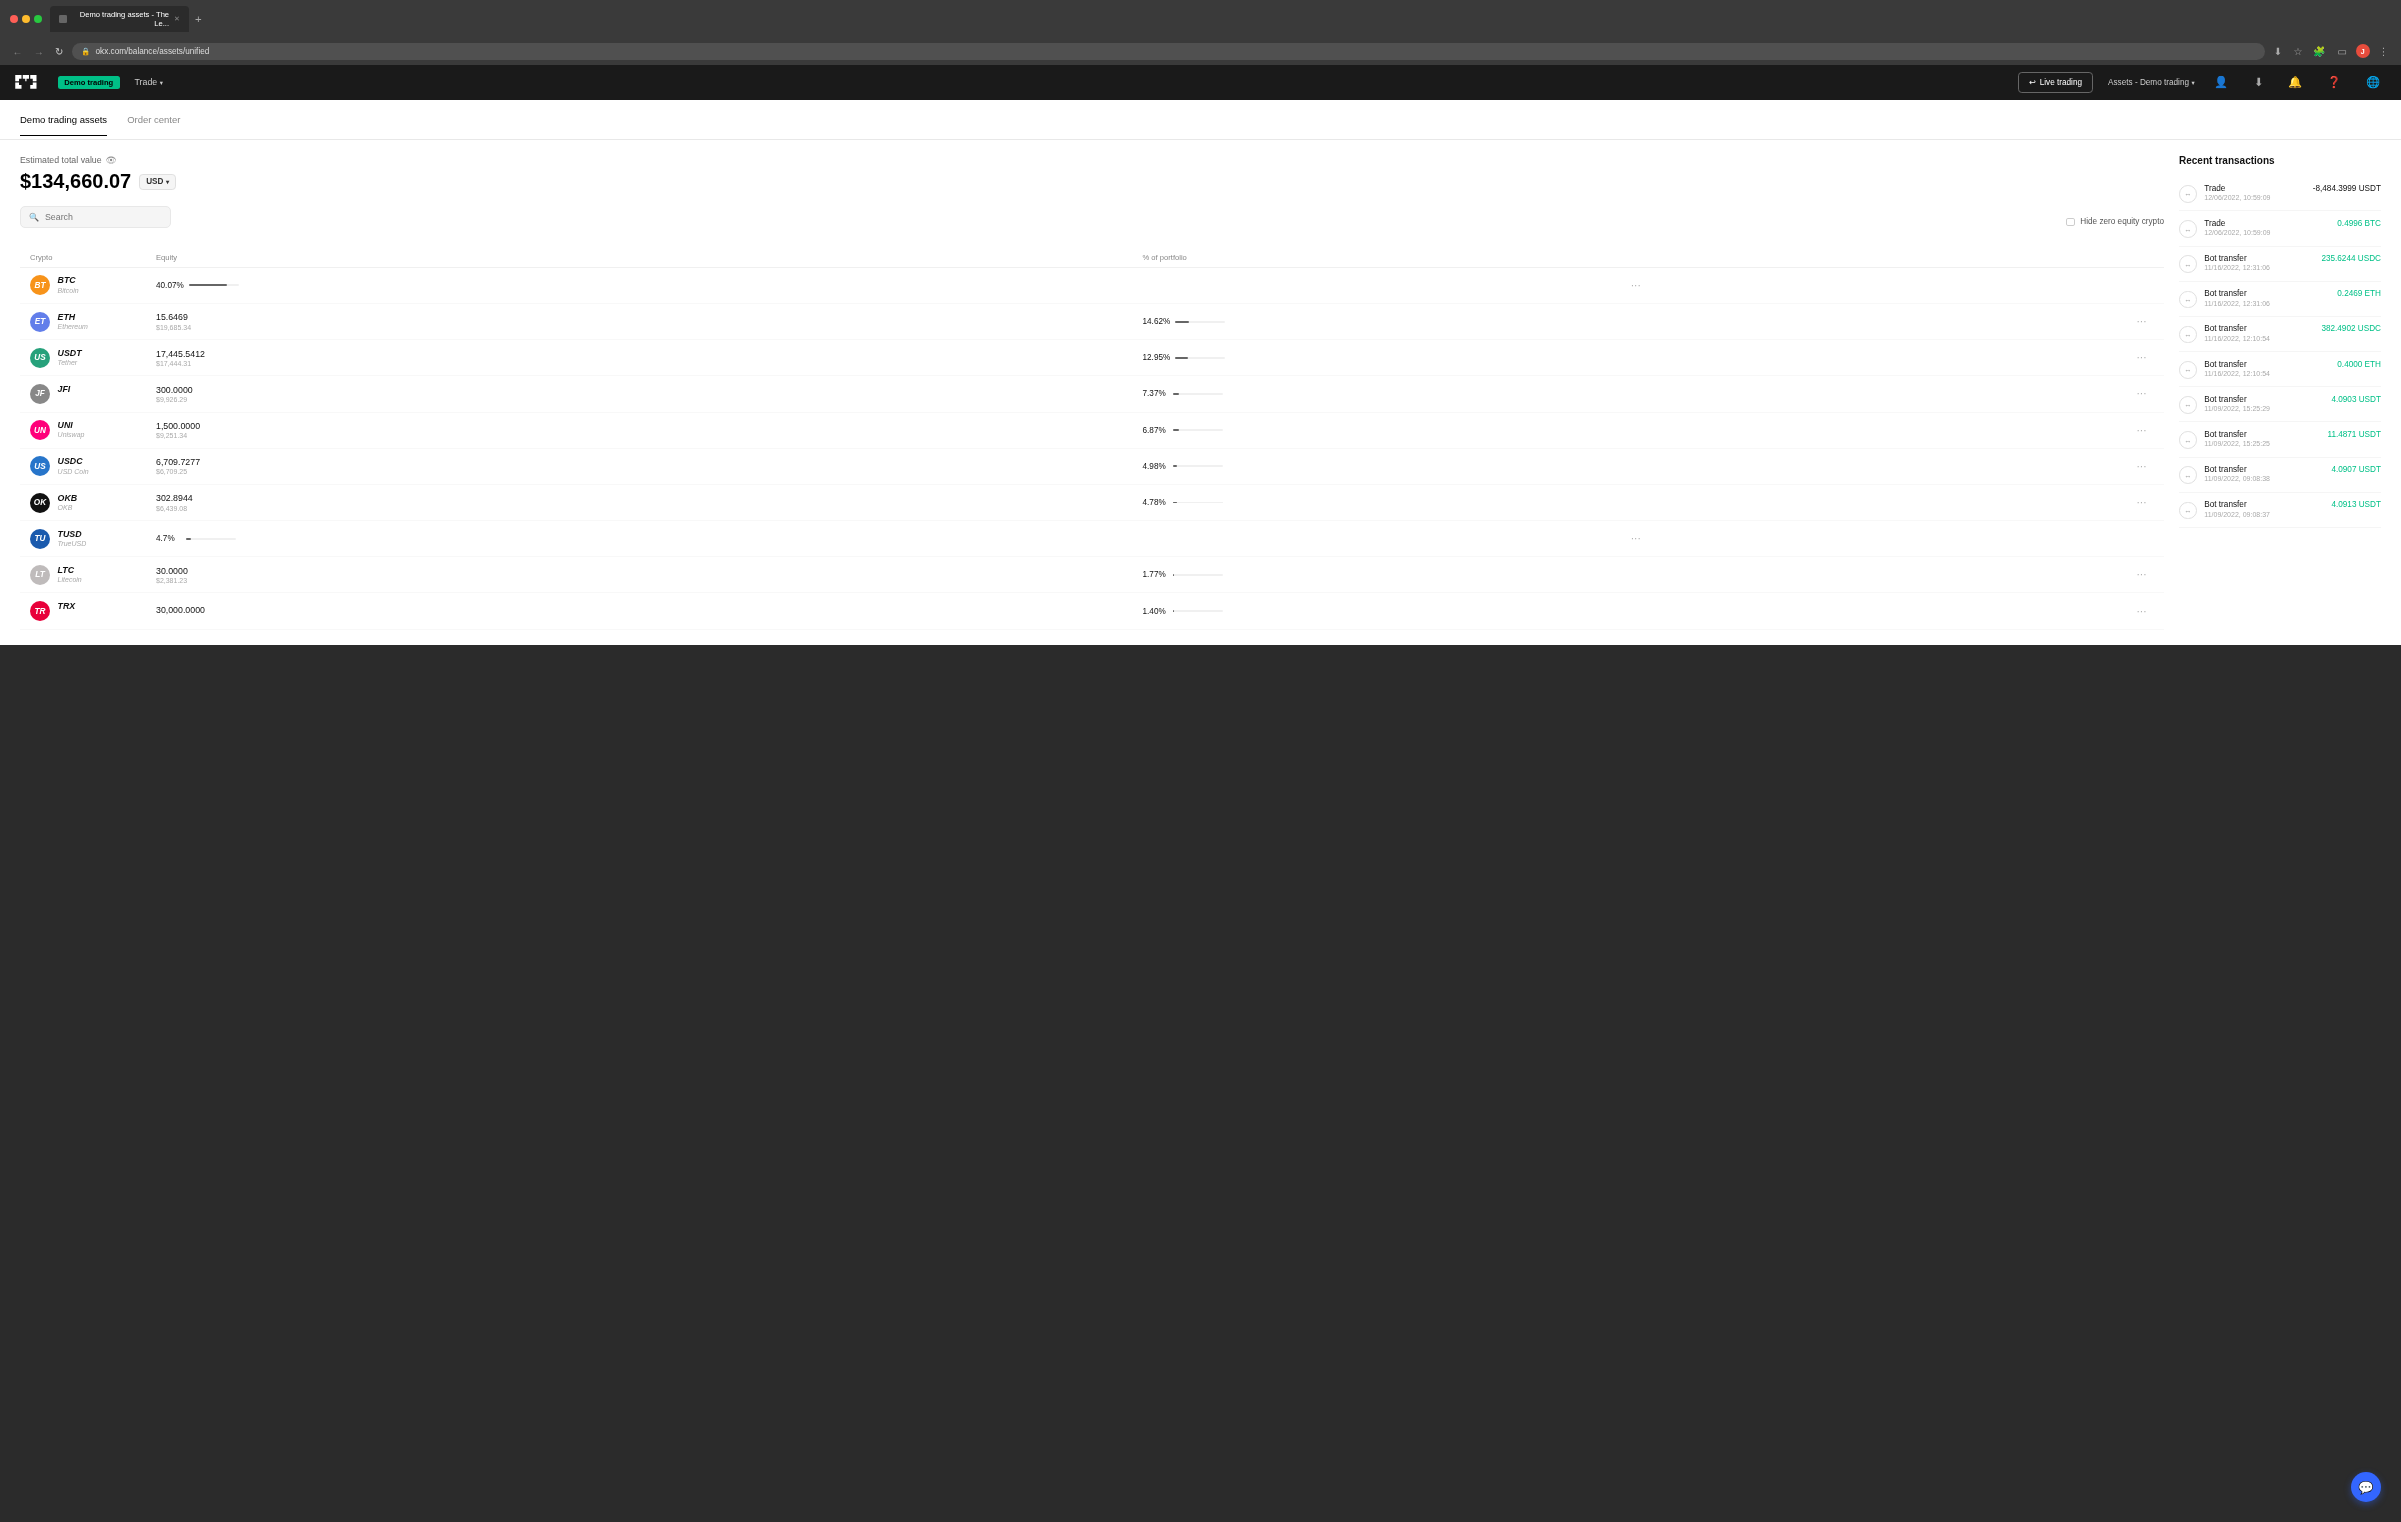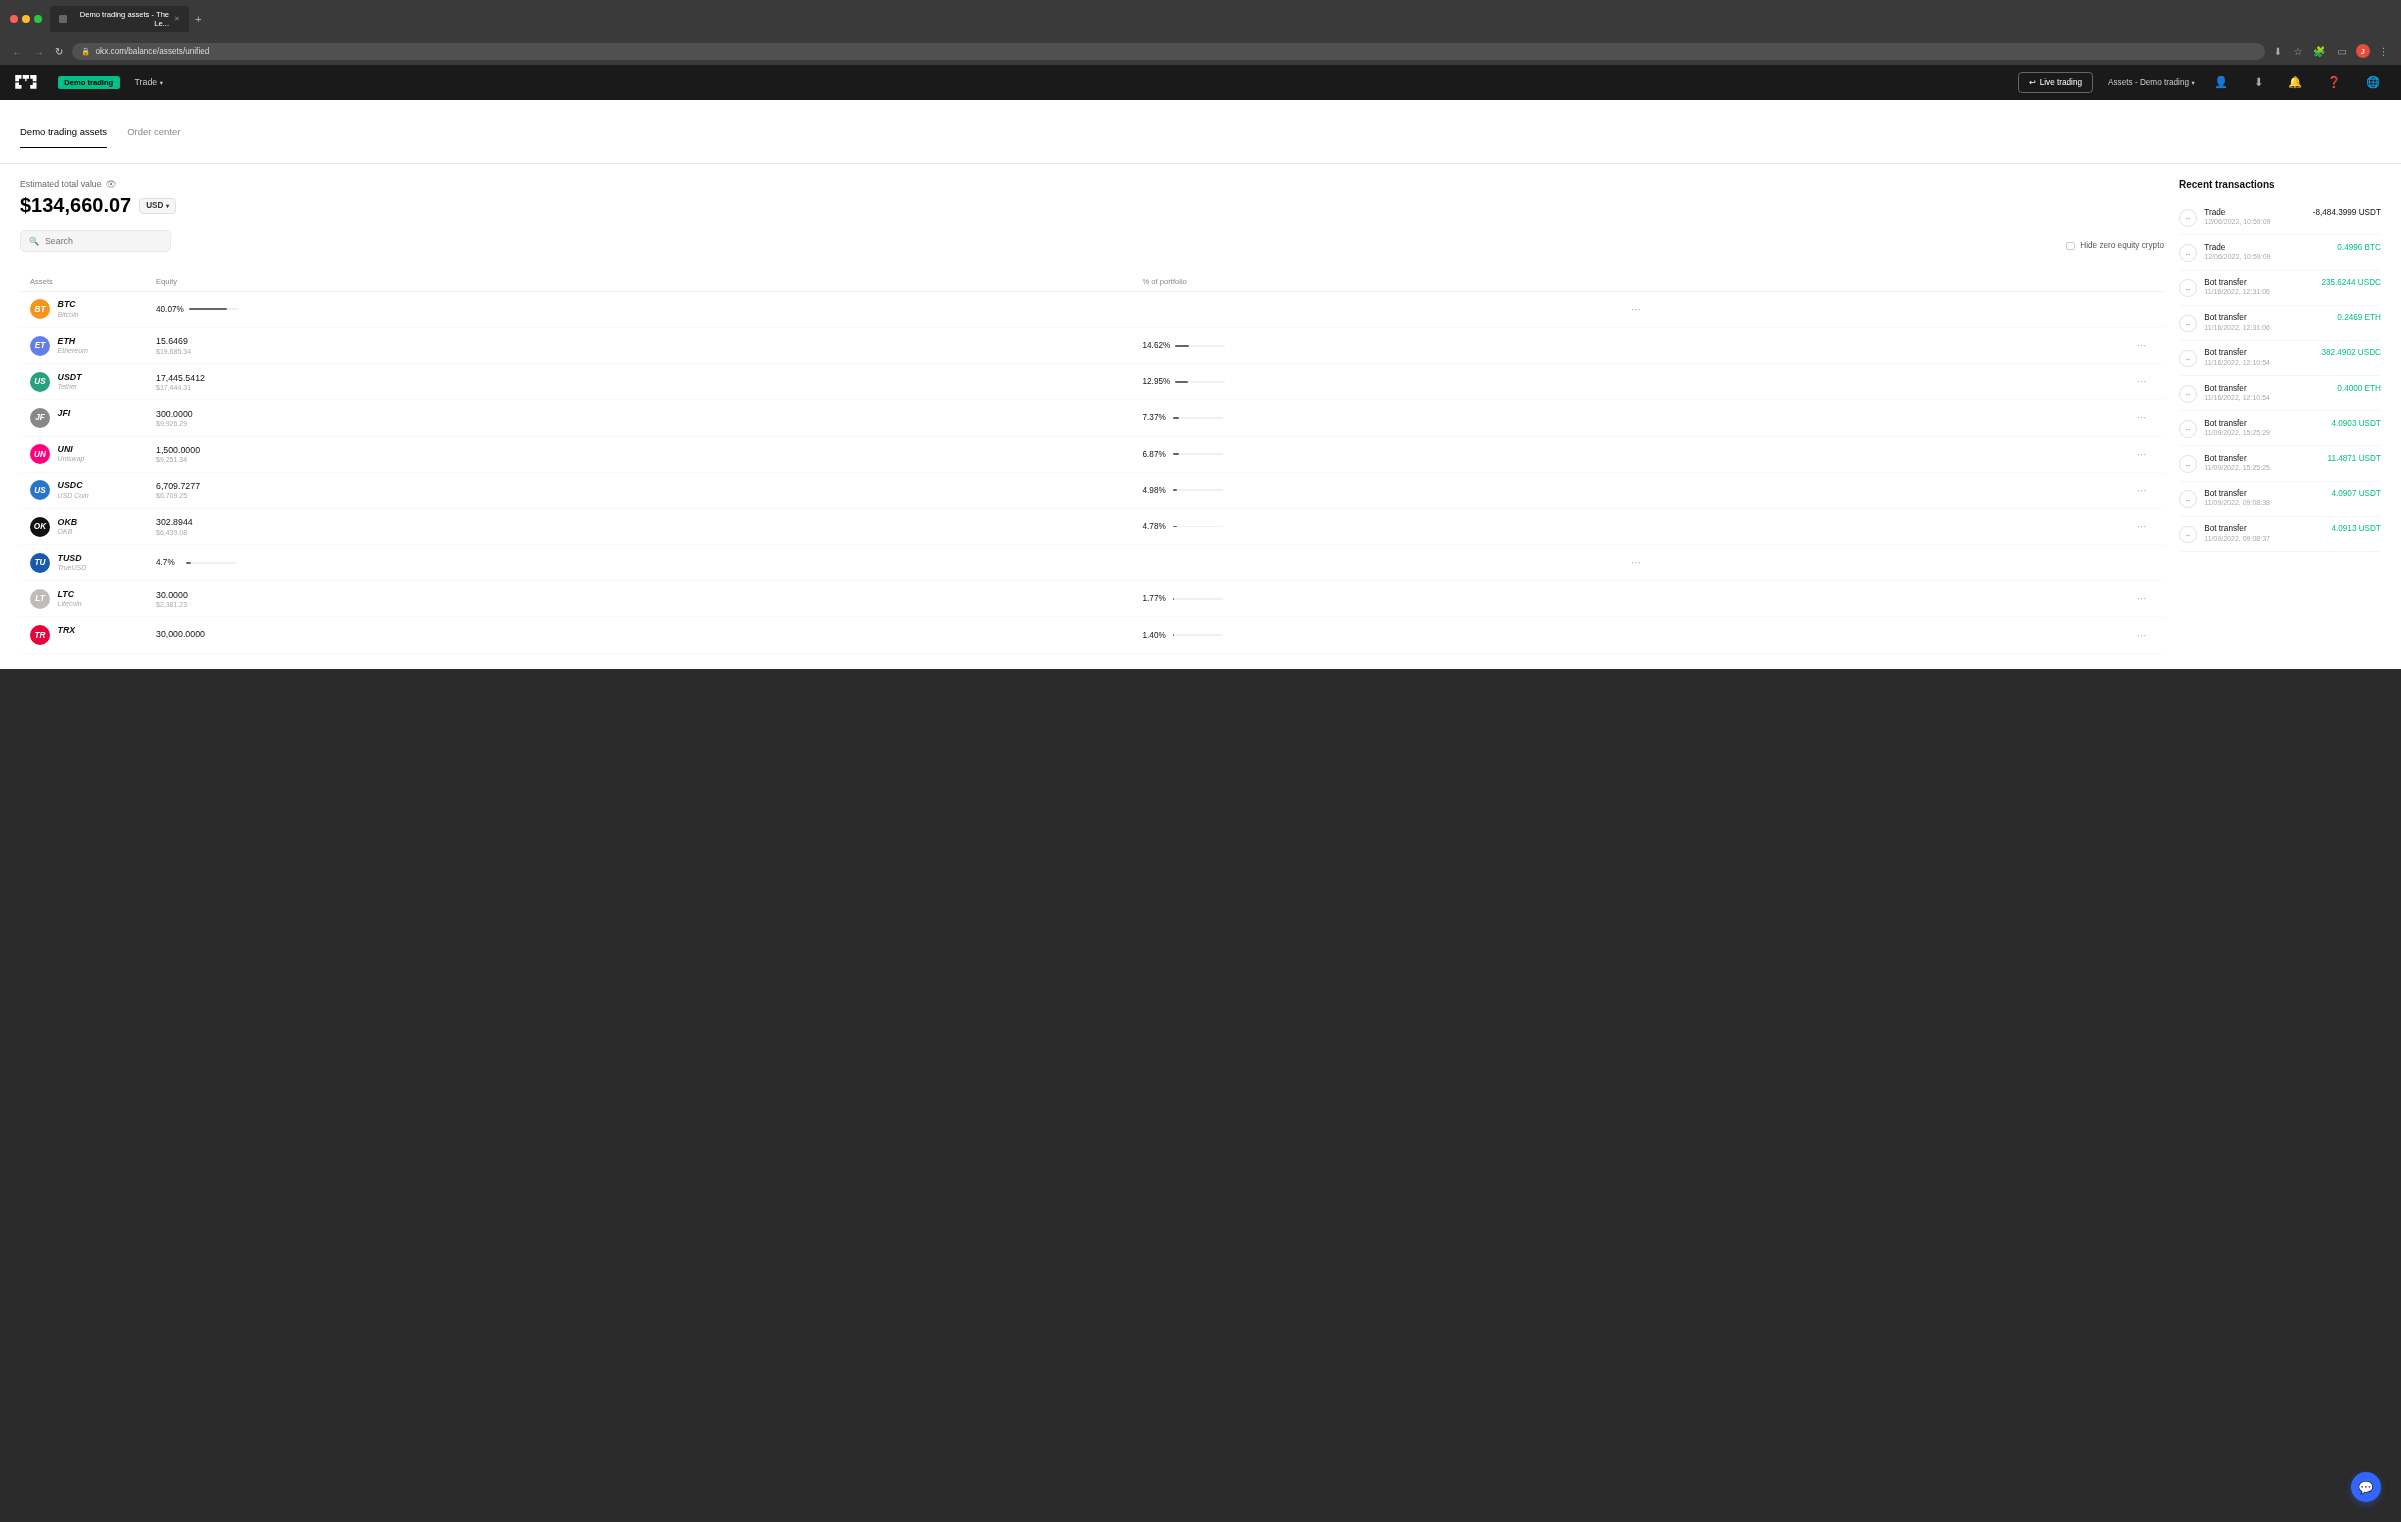--- a/index.html
+++ b/index.html
@@ -32,21 +32,21 @@
 
     
     .app-header { background: #1a1a1a; padding: 0 15px; display: flex; align-items: center; gap: 15px; height: 35px; }
     .logo { display: flex; align-items: center; }
     .demo-badge { background: #00c087; color: #000; font-size: 7.6px; font-weight: 600; padding: 1.9px 6.3px; border-radius: 2.5px; }
     .trade-menu { color: #ccc; font-size: 8.8px; cursor: pointer; display: flex; align-items: center; gap: 2.5px; }
     .spacer { flex: 1; }
     .live-trading-btn { background: transparent; border: 0.6px solid #666; color: #fff; font-size: 8.2px; padding: 4.4px 10px; border-radius: 3.8px; cursor: pointer; display: flex; align-items: center; gap: 3.8px; }
     .assets-menu { color: #ccc; font-size: 8.2px; cursor: pointer; display: flex; align-items: center; gap: 2.5px; }
     .header-icon-btn { color: #aaa; font-size: 11.4px; cursor: pointer; padding: 2.5px 5px; }
-    .tab-nav { border-bottom: 0.6px solid #e8e8e8; padding: 16px 20px; display: flex; gap: 20px; }
+    .tab-nav { border-bottom: 0.6px solid #e8e8e8; padding: 4px 20px; display: flex; gap: 20px; }
     .tab-item { padding: 10px 0; font-size: 9.5px; color: #888; cursor: pointer; border-bottom: 1.3px solid transparent; margin-bottom: -0.6px; }
     .tab-item.active { color: #000; border-bottom: 1.3px solid #000; font-weight: 500; }
 
     .main-content { padding: 15px 20px; display: flex; gap: 15px; }
 
     
     .assets-panel { flex: 1; min-width: 0; }
     .estimated-label { font-size: 8.8px; color: #666; display: flex; align-items: center; gap: 3.8px; margin-bottom: 5px; }
     .eye-icon { color: #888; font-size: 8.8px; }
     .total-value { font-size: 20px; font-weight: 600; color: #000; display: flex; align-items: center; gap: 7.6px; margin-bottom: 12.6px; }
@@ -195,21 +195,21 @@
           <div class="hide-zero-row">
             <label class="hide-zero-label">
               <div class="checkbox"></div>
               <span>Hide zero equity crypto</span>
             </label>
           </div>
         </div>
 
         <div class="asset-table">
           <div class="asset-table-header">
-            <span>Assets</span>
+            <span>Crypto</span>
             <span>Equity</span>
             <span>% of portfolio</span>
             <span></span>
           </div>
 
           <div id="asset-rows">
               <div class="asset-row">
     <div class="asset-info">
       <div class="asset-icon" style="background:#f7931a;">BT</div>
       <div>

